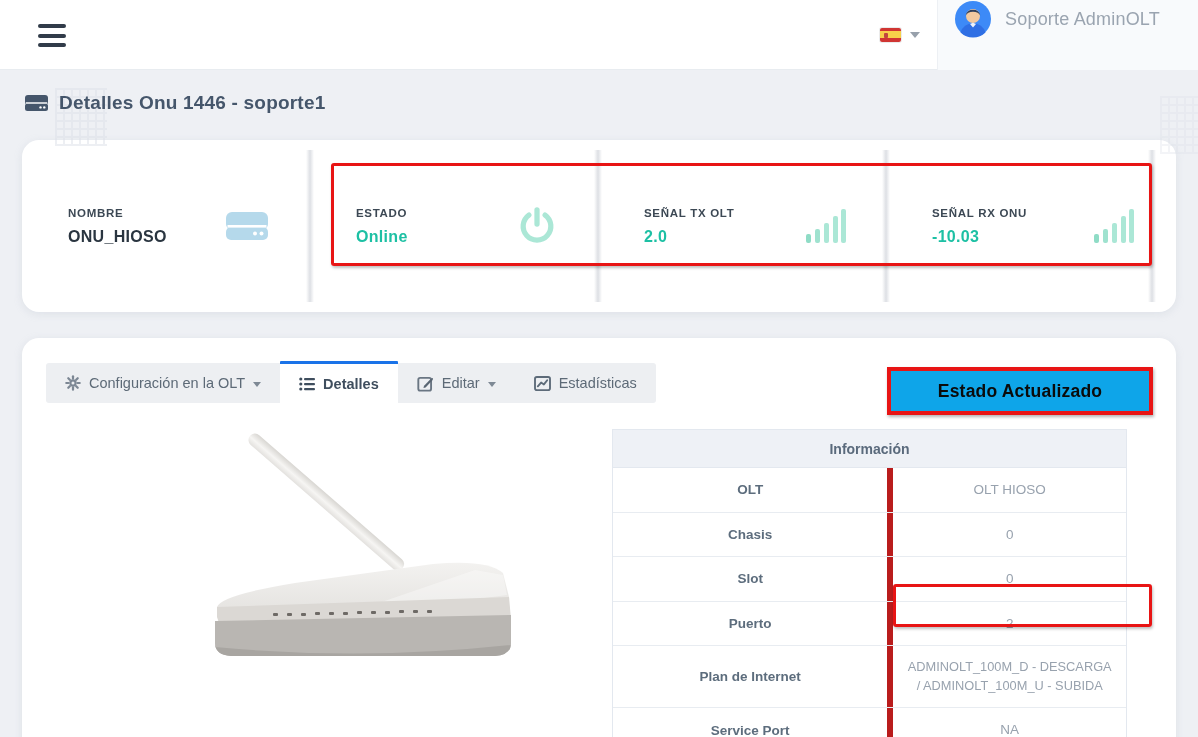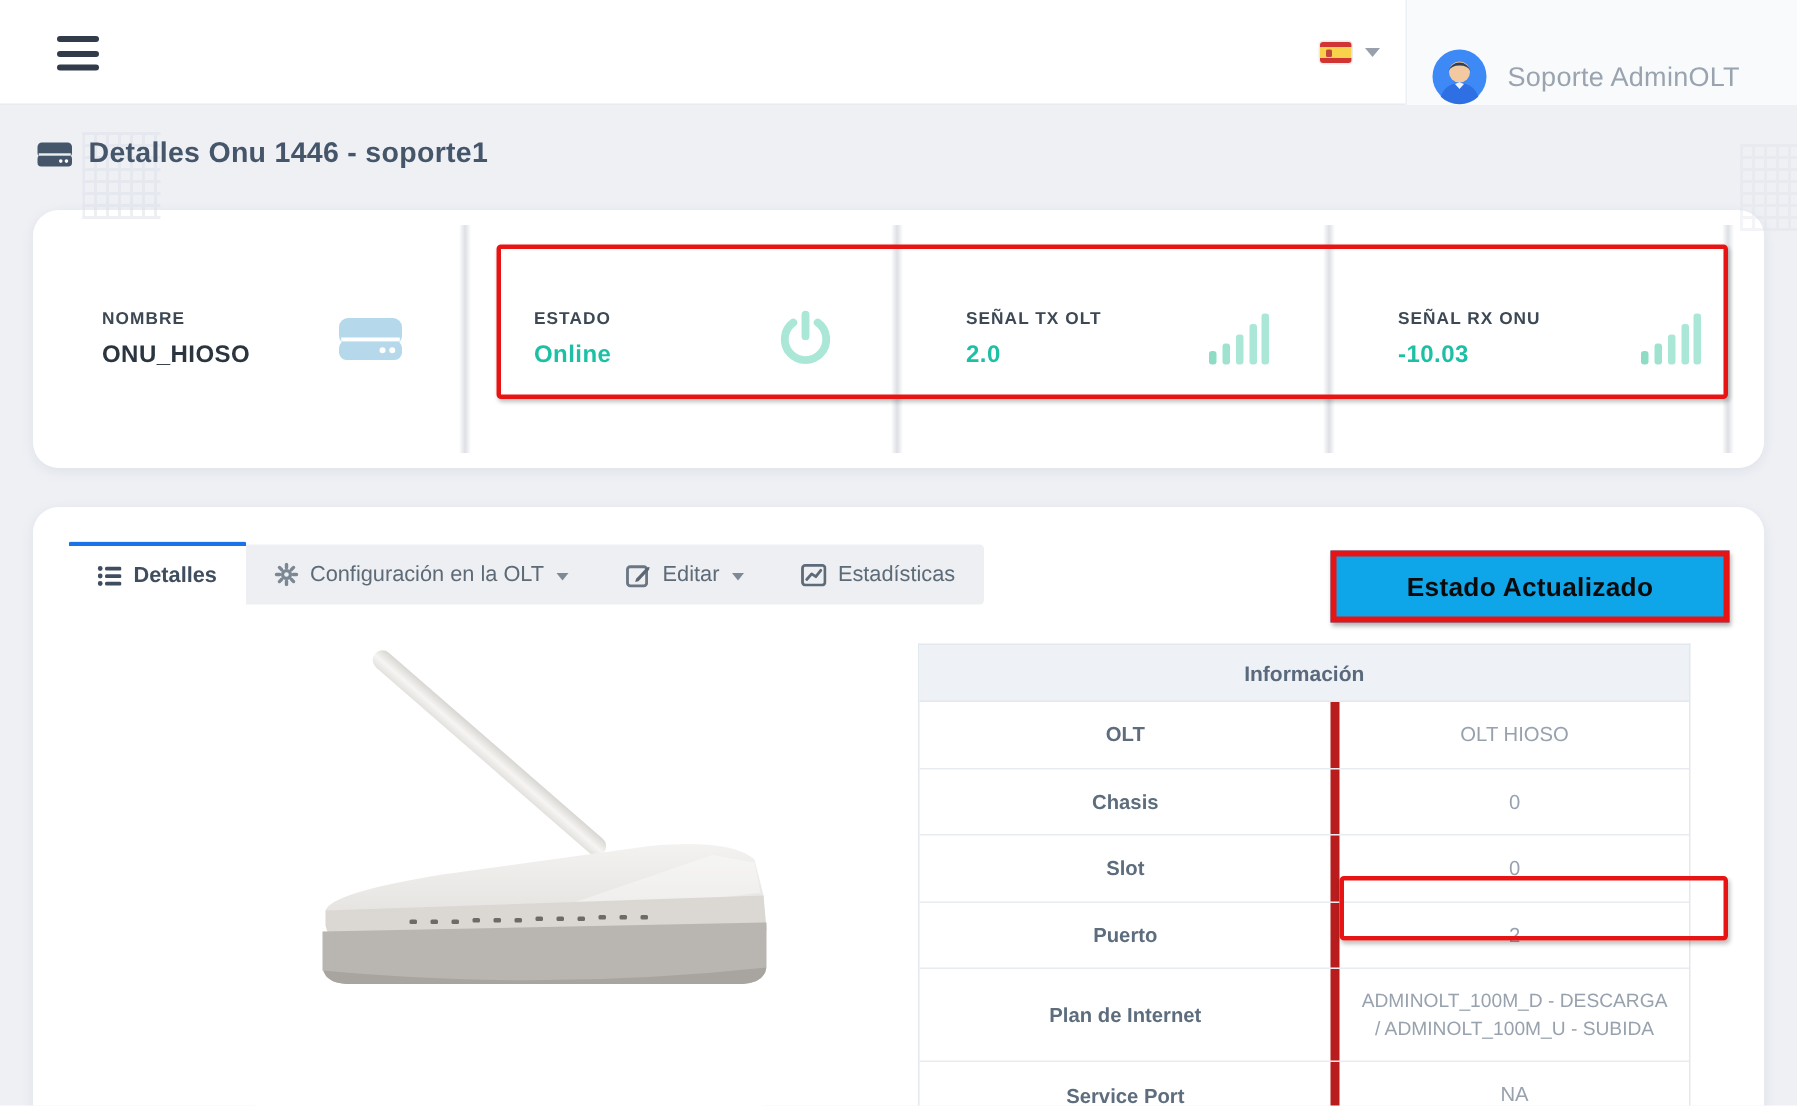--- a/index.html
+++ b/index.html
@@ -9,21 +9,21 @@
     background:#eef0f4; position:relative; overflow:hidden;
     -webkit-font-smoothing:antialiased;
   }
   
   .navbar { position:absolute; left:0; top:0; width:1198px; height:70px;
     background:#ffffff; border-bottom:1px solid #e8ecf0; z-index:5; }
   .hamburger { position:absolute; left:38px; top:24px; width:28px; height:23px;
     display:flex; flex-direction:column; justify-content:space-between; cursor:pointer; }
   .hamburger span { display:block; height:4px; border-radius:2px; background:#313b49; }
   .nav-right { position:absolute; right:0; top:0; width:261px; height:70px;
-    background:#f8fafc; border-left:1px solid #edf0f4; display:flex; align-items:flex-end; }
+    background:#f8fafc; border-left:1px solid #edf0f4; display:flex; align-items:flex-start; }
   .lang { position:absolute; right:278px; top:0; height:70px; display:flex; align-items:center; gap:9px; cursor:pointer; }
   .flag { width:21px; height:14px; border-radius:2px;
     background:linear-gradient(180deg,#d03533 0 25%,#f7d24a 25% 75%,#d03533 75% 100%);
     position:relative; box-shadow:0 0 0 1px rgba(0,0,0,.08); }
   .flag:after { content:""; position:absolute; left:4px; top:5px; width:4px; height:5px;
     background:#c2483d; border-radius:1px; }
   .caret { width:0; height:0; border-left:5px solid transparent; border-right:5px solid transparent;
     border-top:6px solid #97a0ab; }
   .user { display:flex; align-items:center; gap:13px; padding-left:16px; cursor:pointer; }
   .user-name { font-size:18px; color:#9aa4b0; letter-spacing:.2px; }
@@ -182,48 +182,48 @@
     </svg>
     <div class="v-divider" style="right:18px;"></div>
   </div>
 </div>
 
 <div class="anno-box anno-status"></div>
 
 <div class="card card-main">
 
   <div class="tabstrip">
-    <div class="tab active">
-      <svg class="ic" width="16" height="14" viewBox="0 0 16 14">
-        <circle cx="1.8" cy="2" r="1.6" fill="#3f4e5e"></circle>
-          <rect x="5" y=".9" width="11" height="2.4" rx="1" fill="#3f4e5e"></rect>
-        <circle cx="1.8" cy="7" r="1.6" fill="#3f4e5e"></circle>
-          <rect x="5" y="5.9" width="11" height="2.4" rx="1" fill="#3f4e5e"></rect>
-        <circle cx="1.8" cy="12" r="1.6" fill="#3f4e5e"></circle>
-          <rect x="5" y="10.9" width="11" height="2.4" rx="1" fill="#3f4e5e"></rect>
-      </svg>
-      <span>Detalles</span>
-    </div>
     <div class="tab">
       <svg class="ic" width="16" height="16" viewBox="0 0 20 20">
         <g stroke="#7c8794" stroke-width="2.8" stroke-linecap="round">
           <line x1="10" y1="1.6" x2="10" y2="4.4"></line>
             <line x1="10" y1="15.6" x2="10" y2="18.4"></line>
           <line x1="1.6" y1="10" x2="4.4" y2="10"></line>
             <line x1="15.6" y1="10" x2="18.4" y2="10"></line>
           <line x1="4.1" y1="4.1" x2="6" y2="6"></line>
             <line x1="14" y1="14" x2="15.9" y2="15.9"></line>
           <line x1="4.1" y1="15.9" x2="6" y2="14"></line>
             <line x1="14" y1="6" x2="15.9" y2="4.1"></line>
         </g>
         <circle cx="10" cy="10" r="4.6" fill="#7c8794"></circle>
         <circle cx="10" cy="10" r="1.9" fill="#edeff2"></circle>
       </svg>
       <span>Configuración en la OLT</span>
       <span class="caret"></span>
+    </div>
+    <div class="tab active">
+      <svg class="ic" width="16" height="14" viewBox="0 0 16 14">
+        <circle cx="1.8" cy="2" r="1.6" fill="#3f4e5e"></circle>
+          <rect x="5" y=".9" width="11" height="2.4" rx="1" fill="#3f4e5e"></rect>
+        <circle cx="1.8" cy="7" r="1.6" fill="#3f4e5e"></circle>
+          <rect x="5" y="5.9" width="11" height="2.4" rx="1" fill="#3f4e5e"></rect>
+        <circle cx="1.8" cy="12" r="1.6" fill="#3f4e5e"></circle>
+          <rect x="5" y="10.9" width="11" height="2.4" rx="1" fill="#3f4e5e"></rect>
+      </svg>
+      <span>Detalles</span>
     </div>
     <div class="tab">
       <svg class="ic" width="17" height="17" viewBox="0 0 18 18">
         <rect x="1.4" y="3" width="13.5" height="13.5" rx="2" fill="none" stroke="#6a7683" stroke-width="2"></rect>
         <path d="M7.5 11.5 L15 3.6 l2-0.4 -0.4 2 -7.5 8 -2.3.6 z" fill="#5a6673"></path>
       </svg>
       <span>Editar</span>
       <span class="caret"></span>
     </div>
     <div class="tab">

